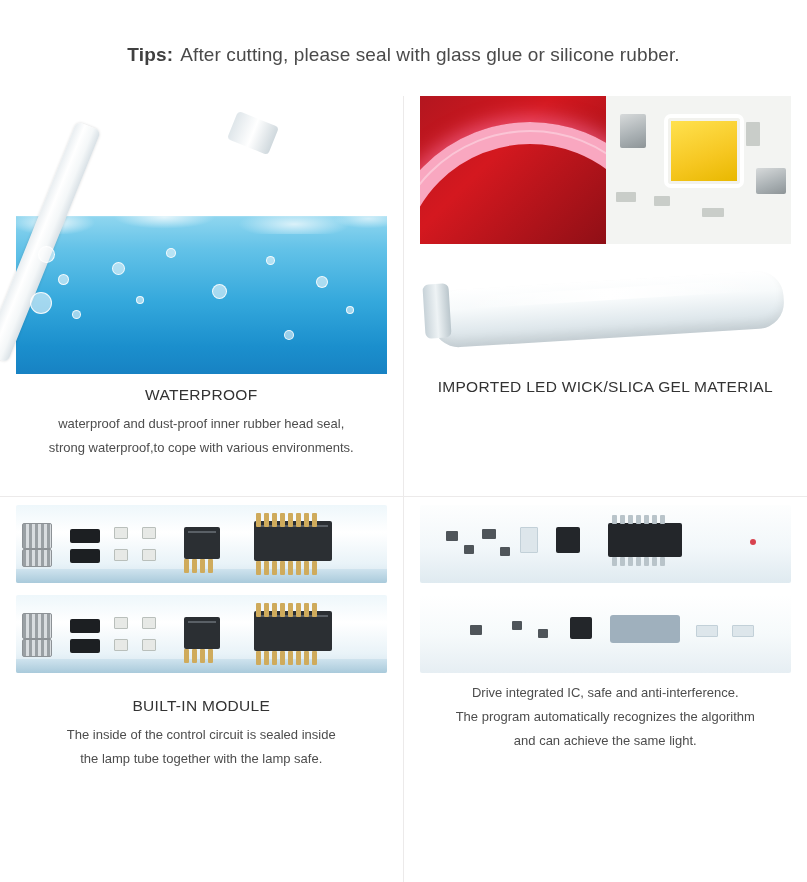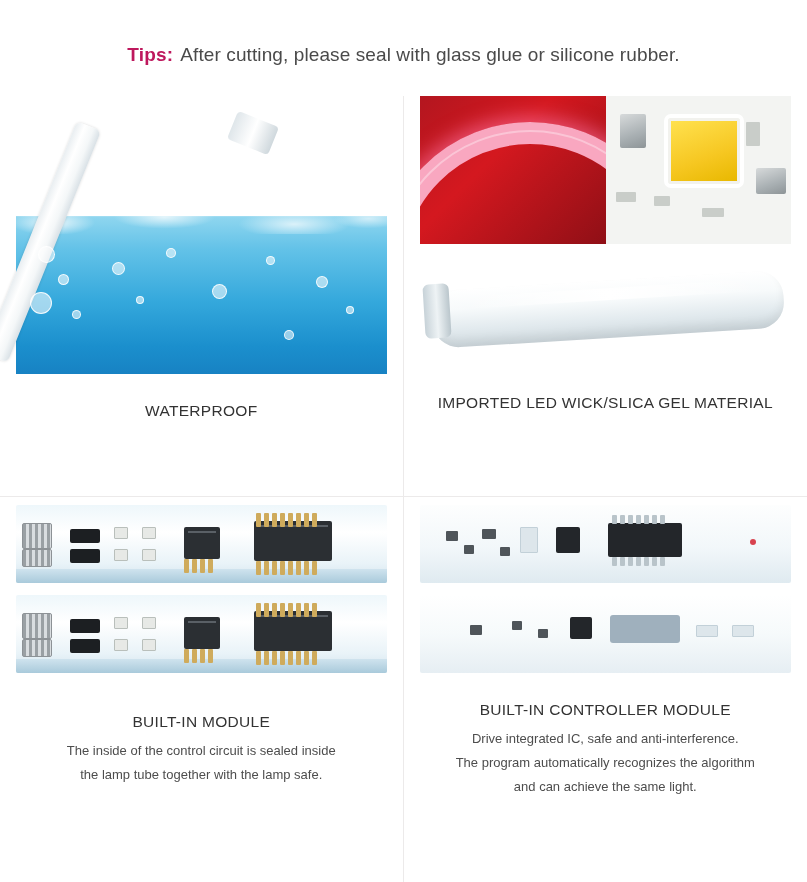--- a/index.html
+++ b/index.html
@@ -19,21 +19,21 @@
 
   
   .tips-bar {
     height: 96px;
     display: flex;
     align-items: center;
     justify-content: center;
     padding-top: 14px;
   }
   .tips-label {
-    color: #be185d;
+    color: #404040;
     font-size: 19px;
     font-weight: bold;
     letter-spacing: 0.2px;
   }
   .tips-text {
     color: #4a4a4a;
     font-size: 19px;
     margin-left: 7px;
     letter-spacing: 0.1px;
   }
@@ -55,21 +55,21 @@
 
   .media {
     position: relative;
     overflow: hidden;
   }
   .caption {
     text-align: center;
     font-size: 15.5px;
     color: #333;
     letter-spacing: 0.3px;
-    margin-top: 28px;
+    margin-top: 12px;
   }
   .desc {
     text-align: center;
     font-size: 13px;
     color: #4d4d4d;
     line-height: 1.85;
     margin-top: 8px;
     padding: 0 14px;
   }
   .desc div { white-space: nowrap; }
@@ -334,20 +334,24 @@
           <div class="bubble" style="left:120px; top:200px; width:8px;  height:8px;"></div>
           <div class="bubble" style="left:150px; top:152px; width:10px; height:10px;"></div>
           <div class="bubble" style="left:196px; top:188px; width:15px; height:15px;"></div>
           <div class="bubble" style="left:250px; top:160px; width:9px;  height:9px;"></div>
           <div class="bubble" style="left:300px; top:180px; width:12px; height:12px;"></div>
           <div class="bubble" style="left:330px; top:210px; width:8px;  height:8px;"></div>
           <div class="bubble" style="left:268px; top:234px; width:10px; height:10px;"></div>
         </div>
       </div>
       <div class="caption">WATERPROOF</div>
+      <div class="desc">
+        <div>waterproof and dust-proof inner rubber head seal,</div>
+        <div>strong waterproof,to cope with various environments.</div>
+      </div>
     </div>
 
     <div class="cell">
       <div class="media">
         <div class="led-photo">
           <div class="led-left">
             <div class="pink-strip"></div>
           </div>
           <div class="led-right">
             <div class="chip-yellow"></div>
@@ -498,21 +502,20 @@
           <div class="ctrl-small" style="left:50px;  top:30px; width:12px; height:10px;"></div>
           <div class="ctrl-small" style="left:92px;  top:26px; width:10px; height:9px;"></div>
           <div class="ctrl-small" style="left:118px; top:34px; width:10px; height:9px;"></div>
           <div class="ctrl-chip" style="left:150px; top:22px; width:22px; height:22px;"></div>
           <div class="ctrl-chip-grey" style="left:190px; top:20px; width:70px; height:28px;"></div>
           <div class="ctrl-pad" style="left:276px; top:30px; width:22px; height:12px;"></div>
           <div class="ctrl-pad" style="left:312px; top:30px; width:22px; height:12px;"></div>
         </div>
 
       </div>
-      <div class="caption">BUILT-IN CONTROLLER MODULE</div>
       <div class="desc">
         <div>Drive integrated IC, safe and anti-interference.</div>
         <div>The program automatically recognizes the algorithm</div>
         <div>and can achieve the same light.</div>
       </div>
     </div>
   </div>
 
 </div>
 

